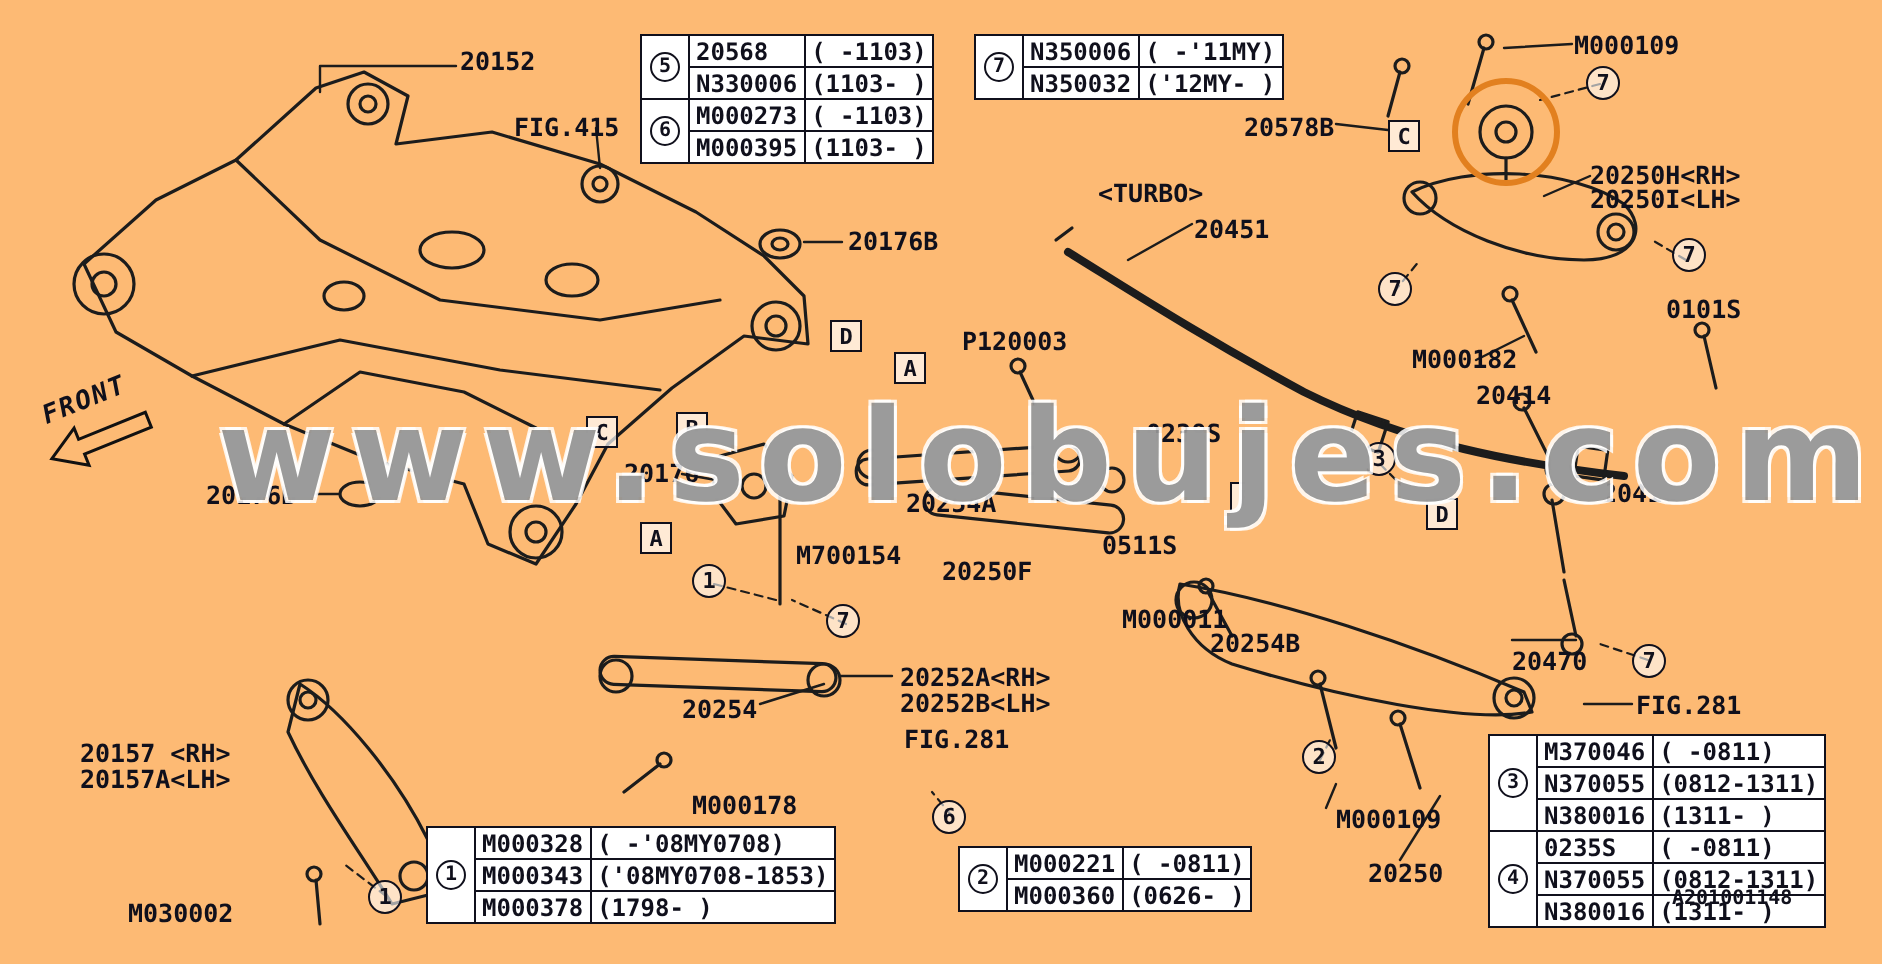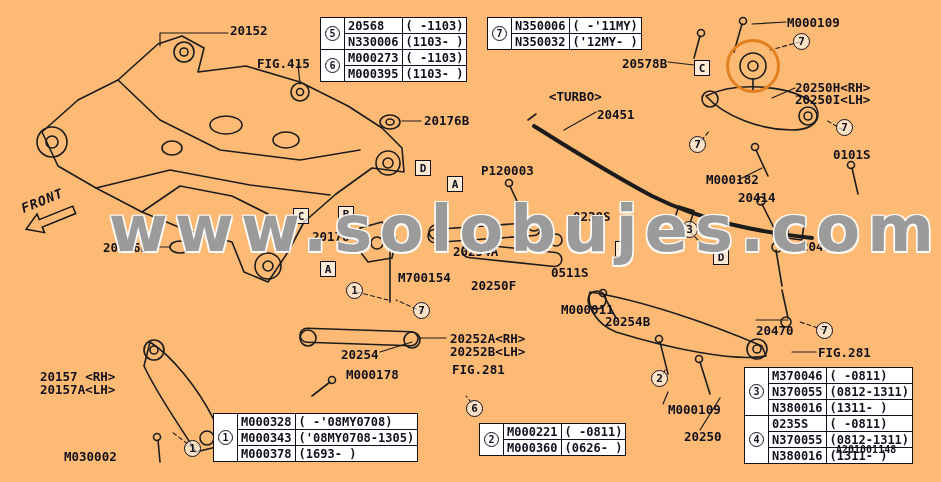--- a/index.html
+++ b/index.html
@@ -200,21 +200,21 @@
   <div class="lbl" style="left:453px;top:245px">20254A</div>
   <div class="lbl" style="left:398px;top:271px">M700154</div>
   <div class="lbl" style="left:471px;top:279px">20250F</div>
   <div class="lbl" style="left:551px;top:266px">0511S</div>
   <div class="lbl" style="left:561px;top:303px">M000011</div>
   <div class="lbl" style="left:605px;top:315px">20254B</div>
   <div class="lbl" style="left:450px;top:332px">20252A&lt;RH&gt;</div>
   <div class="lbl" style="left:450px;top:345px">20252B&lt;LH&gt;</div>
   <div class="lbl" style="left:341px;top:348px">20254</div>
   <div class="lbl" style="left:452px;top:363px">FIG.281</div>
-  <div class="lbl" style="left:346px;top:368px">M000178</div>
+  <div class="lbl" style="left:346px;top:396px">M000178</div>
   <div class="lbl" style="left:40px;top:370px">20157 &lt;RH&gt;</div>
   <div class="lbl" style="left:40px;top:383px">20157A&lt;LH&gt;</div>
   <div class="lbl" style="left:64px;top:450px">M030002</div>
   <div class="lbl" style="left:756px;top:324px">20470</div>
   <div class="lbl" style="left:818px;top:346px">FIG.281</div>
   <div class="lbl" style="left:668px;top:403px">M000109</div>
   <div class="lbl" style="left:684px;top:430px">20250</div>
 
   <div class="callout" style="left:793px;top:33px">7</div>
   <div class="callout" style="left:689px;top:136px">7</div>
@@ -275,25 +275,25 @@
 
   <table class="ptable" style="left:213px;top:413px">
     <tbody>
         <tr>
       <td class="badge-cell" rowspan="3"><span class="tcallout">1</span></td>
       <td>M000328</td>
       <td>( -'08MY0708)</td>
     </tr>
     <tr>
       <td>M000343</td>
-      <td>('08MY0708-1305)</td>
+      <td>('08MY0708-1853)</td>
     </tr>
     <tr>
       <td>M000378</td>
-      <td>(1693- )</td>
+      <td>(1798- )</td>
     </tr>
   </tbody>
     </table>
 
   <table class="ptable" style="left:479px;top:423px">
     <tbody>
         <tr>
       <td class="badge-cell" rowspan="2"><span class="tcallout">2</span></td>
       <td>M000221</td>
       <td>( -0811)</td>

